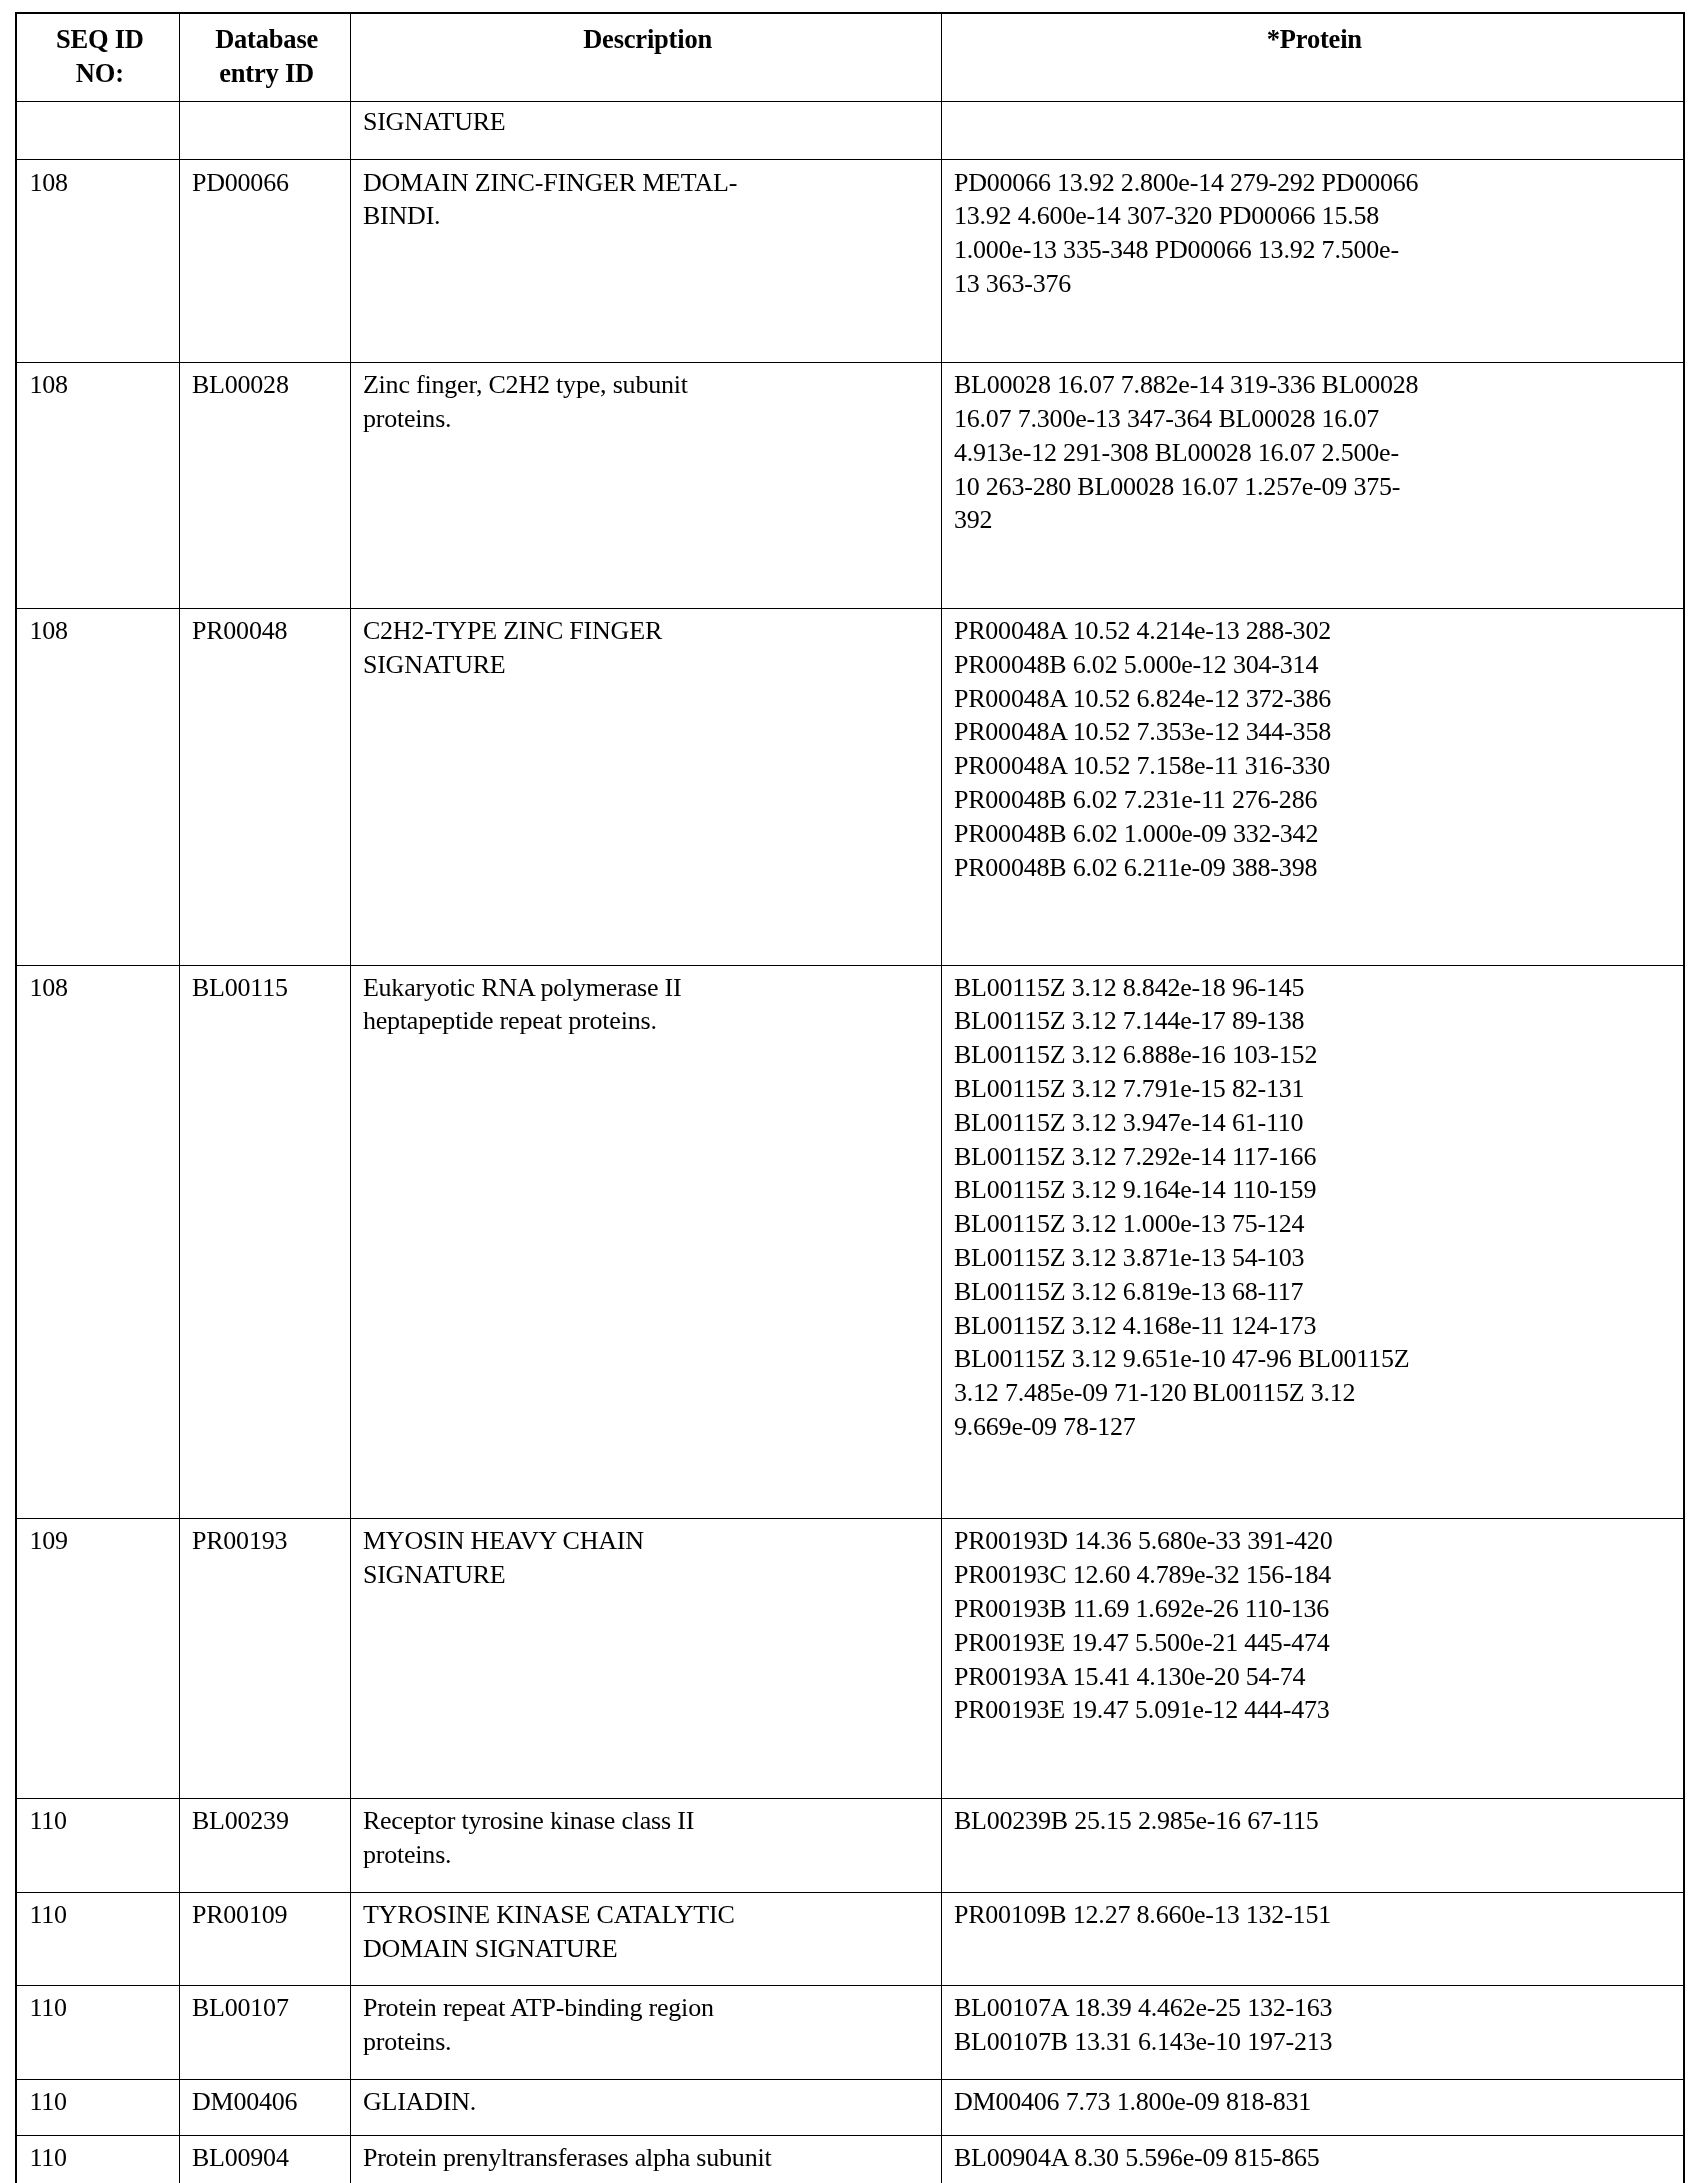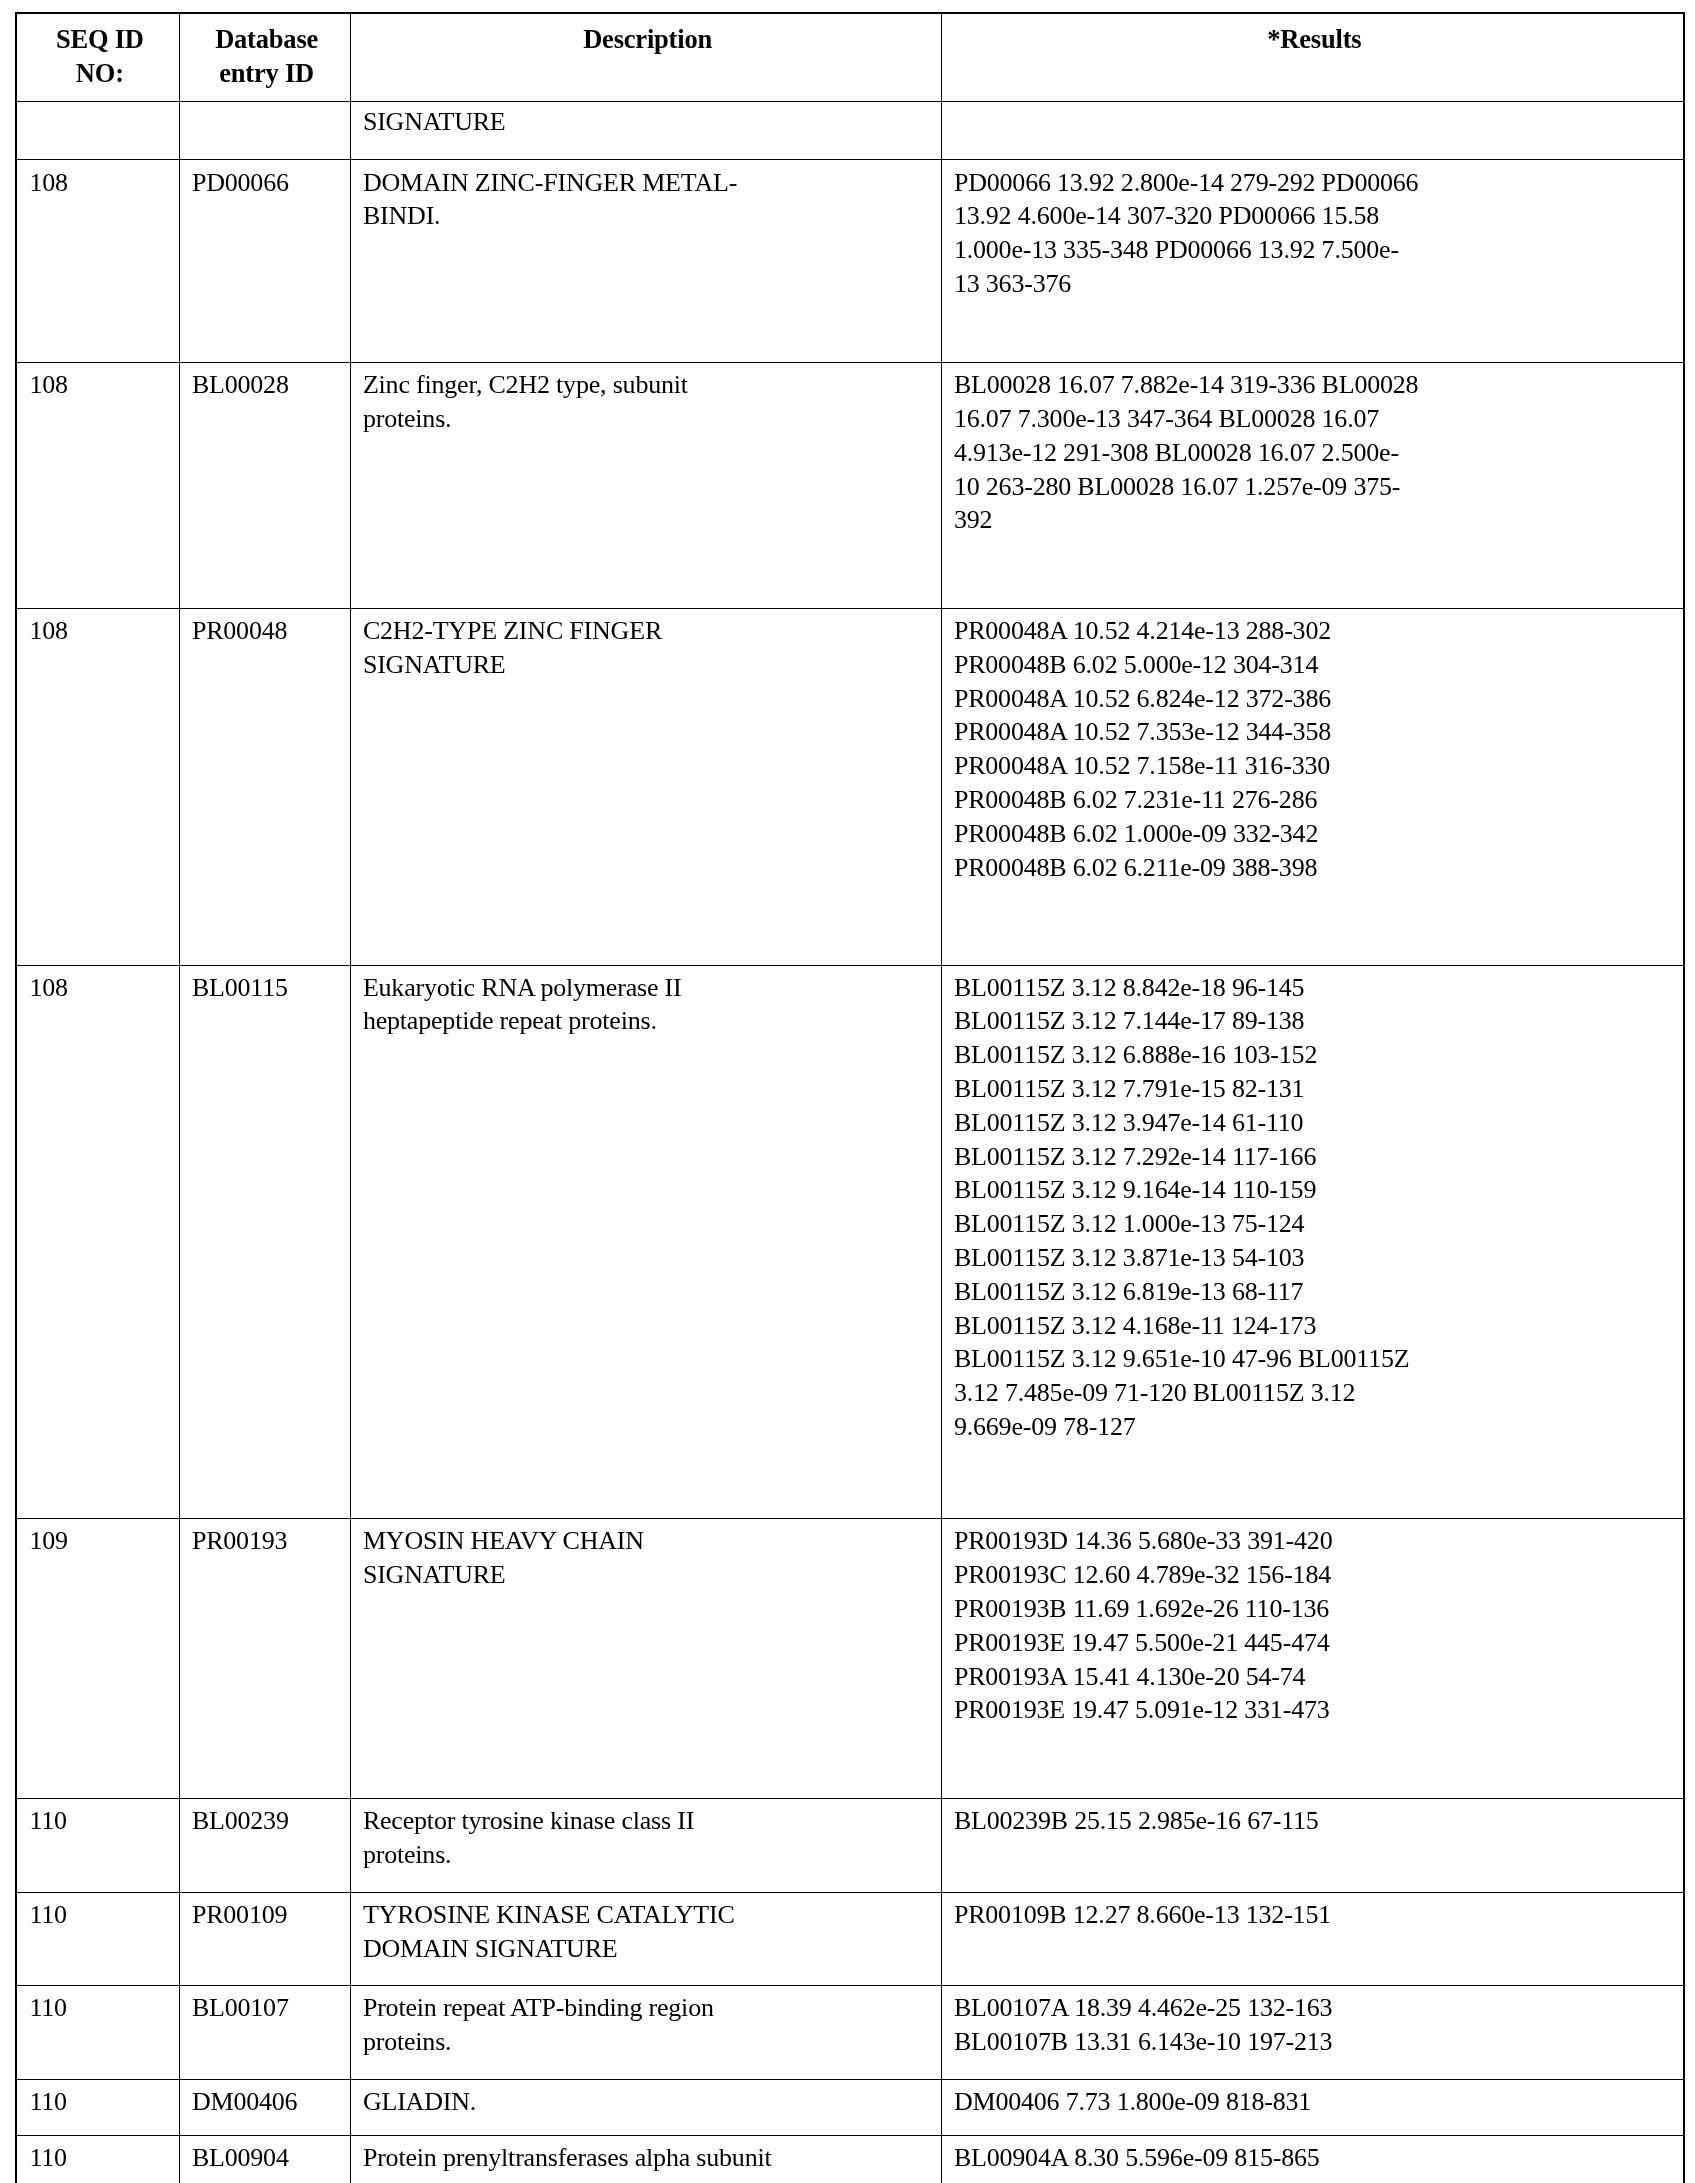--- a/index.html
+++ b/index.html
@@ -66,21 +66,21 @@
       <col class="c-desc">
       <col class="c-res">
     </colgroup>
     <thead>
       <tr>
         <th class="h-seq">SEQ ID
 NO:</th>
         <th class="h-dbid">Database
 entry ID</th>
         <th class="h-desc">Description</th>
-        <th class="h-res">*Results</th>
+        <th class="h-res">*Protein</th>
       </tr>
     </thead>
     <tbody id="table-body">
         <tr class="row-signature">
           <td class="cell-seq" style="height: 51px;"></td>
           <td class="cell-dbid"></td>
           <td class="cell-desc">SIGNATURE</td>
           <td class="cell-res"></td>
         </tr>
         <tr>
@@ -141,21 +141,21 @@
         <tr>
           <td class="cell-seq" style="height: 265px;">109</td>
           <td class="cell-dbid">PR00193</td>
           <td class="cell-desc">MYOSIN HEAVY CHAIN
 SIGNATURE</td>
           <td class="cell-res">PR00193D 14.36 5.680e-33 391-420
 PR00193C 12.60 4.789e-32 156-184
 PR00193B 11.69 1.692e-26 110-136
 PR00193E 19.47 5.500e-21 445-474
 PR00193A 15.41 4.130e-20 54-74
-PR00193E 19.47 5.091e-12 331-473</td>
+PR00193E 19.47 5.091e-12 444-473</td>
         </tr>
         <tr>
           <td class="cell-seq" style="height: 79px;">110</td>
           <td class="cell-dbid">BL00239</td>
           <td class="cell-desc">Receptor tyrosine kinase class II
 proteins.</td>
           <td class="cell-res">BL00239B 25.15 2.985e-16 67-115</td>
         </tr>
         <tr>
           <td class="cell-seq" style="height: 79px;">110</td>

